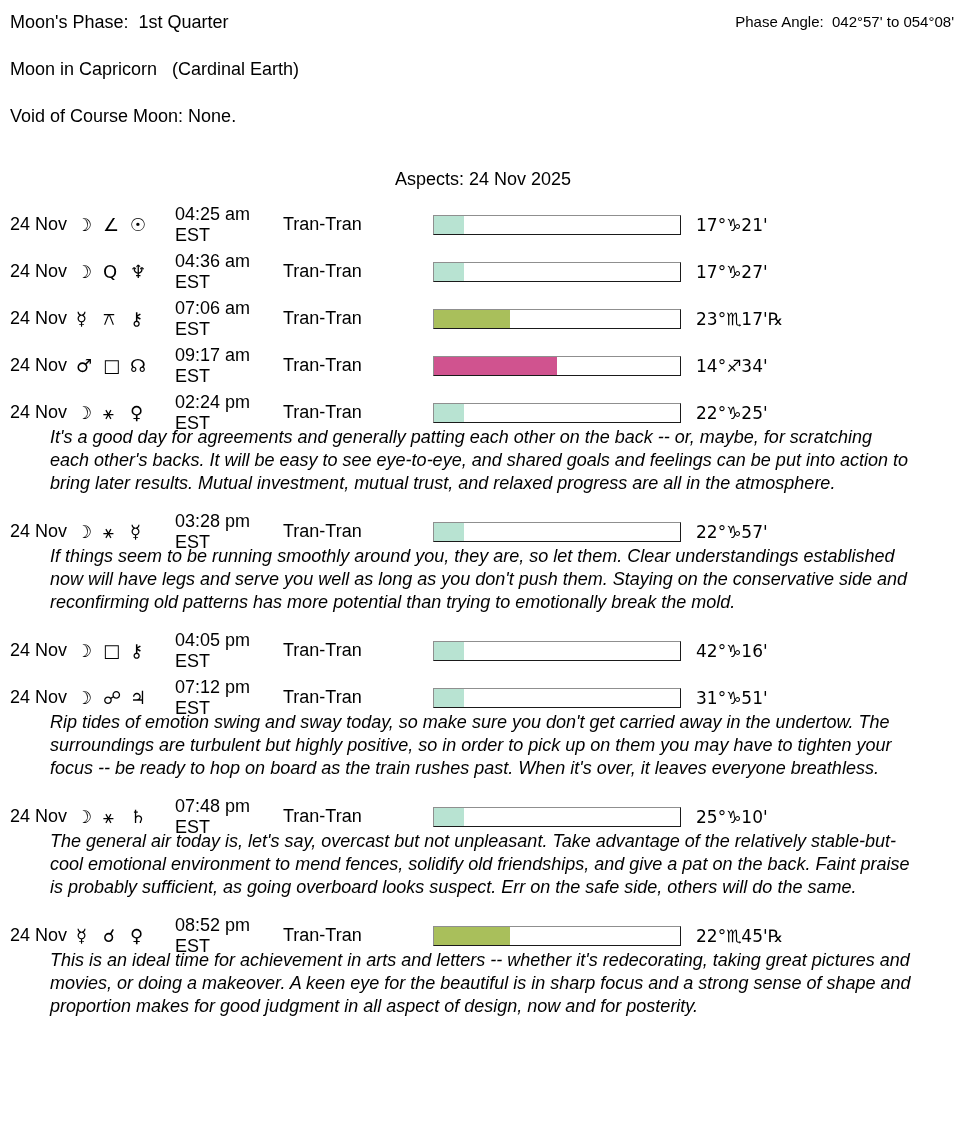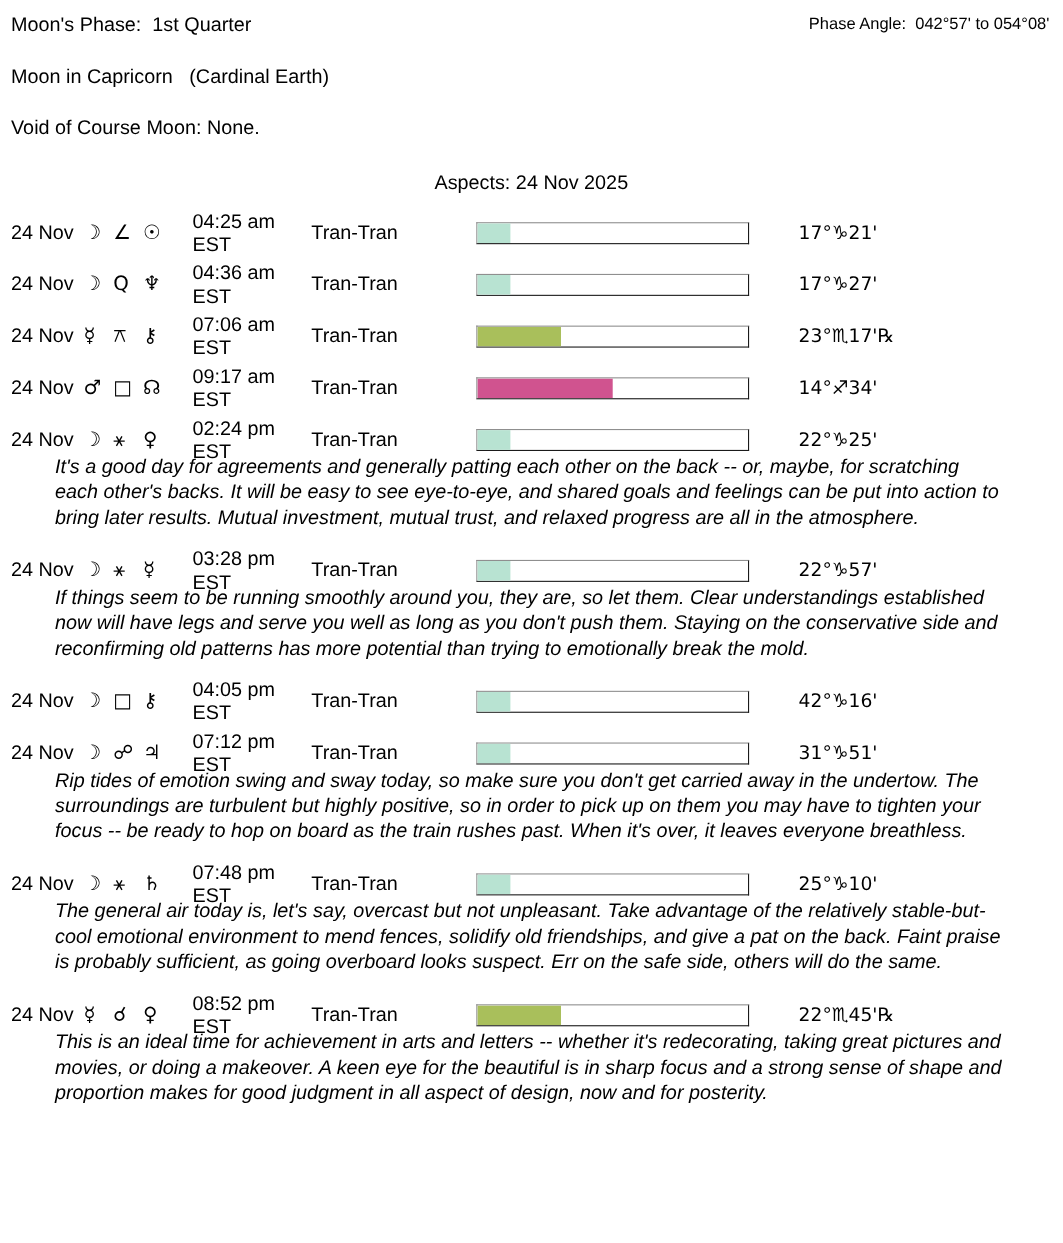--- a/index.html
+++ b/index.html
@@ -12,37 +12,37 @@
     overflow:hidden;
     box-sizing:border-box;
     padding:12px 10px 0 10px;
     border-radius:22px;
   }
   .pre{white-space:pre-wrap;}
   .hdr-line1{display:flex;justify-content:space-between;align-items:flex-start;}
   .phase-angle{font-size:15px;padding-top:1px;padding-right:2px;}
   .hdr-item{line-height:21px;}
   .hdr-gap{margin-top:26px;}
-  .aspects-title{text-align:center;margin-top:29px;margin-bottom:24px;line-height:21px;}
+  .aspects-title{text-align:center;margin-top:42px;margin-bottom:24px;line-height:21px;}
   .aspect-row{margin-bottom:26px;}
   .aspect-line{display:flex;align-items:center;height:21px;}
   .a-date{width:66px;flex:none;}
   .sym{width:27px;flex:none;text-align:left;font-family:"DejaVu Sans",sans-serif;font-size:18px;}
   .a-time{width:108px;flex:none;margin-left:18px;}
   .a-type{width:150px;flex:none;}
   .bar{
     width:246px;height:18px;flex:none;
     background:#ffffff;
     border:1px solid #8f8f8f;
     border-bottom-color:#1a1a1a;
     border-right-color:#1a1a1a;
     overflow:hidden;
   }
   .fill{display:block;height:100%;}
-  .a-degree{margin-left:45px;font-family:"DejaVu Sans",sans-serif;font-size:17px;white-space:nowrap;}
+  .a-degree{margin-left:15px;font-family:"DejaVu Sans",sans-serif;font-size:17px;white-space:nowrap;}
   .note{
     margin-left:40px;margin-top:3px;
     max-width:862px;
     line-height:23px;
     font-style:italic;
   }
 </style>
 </head>
 <body>
 

